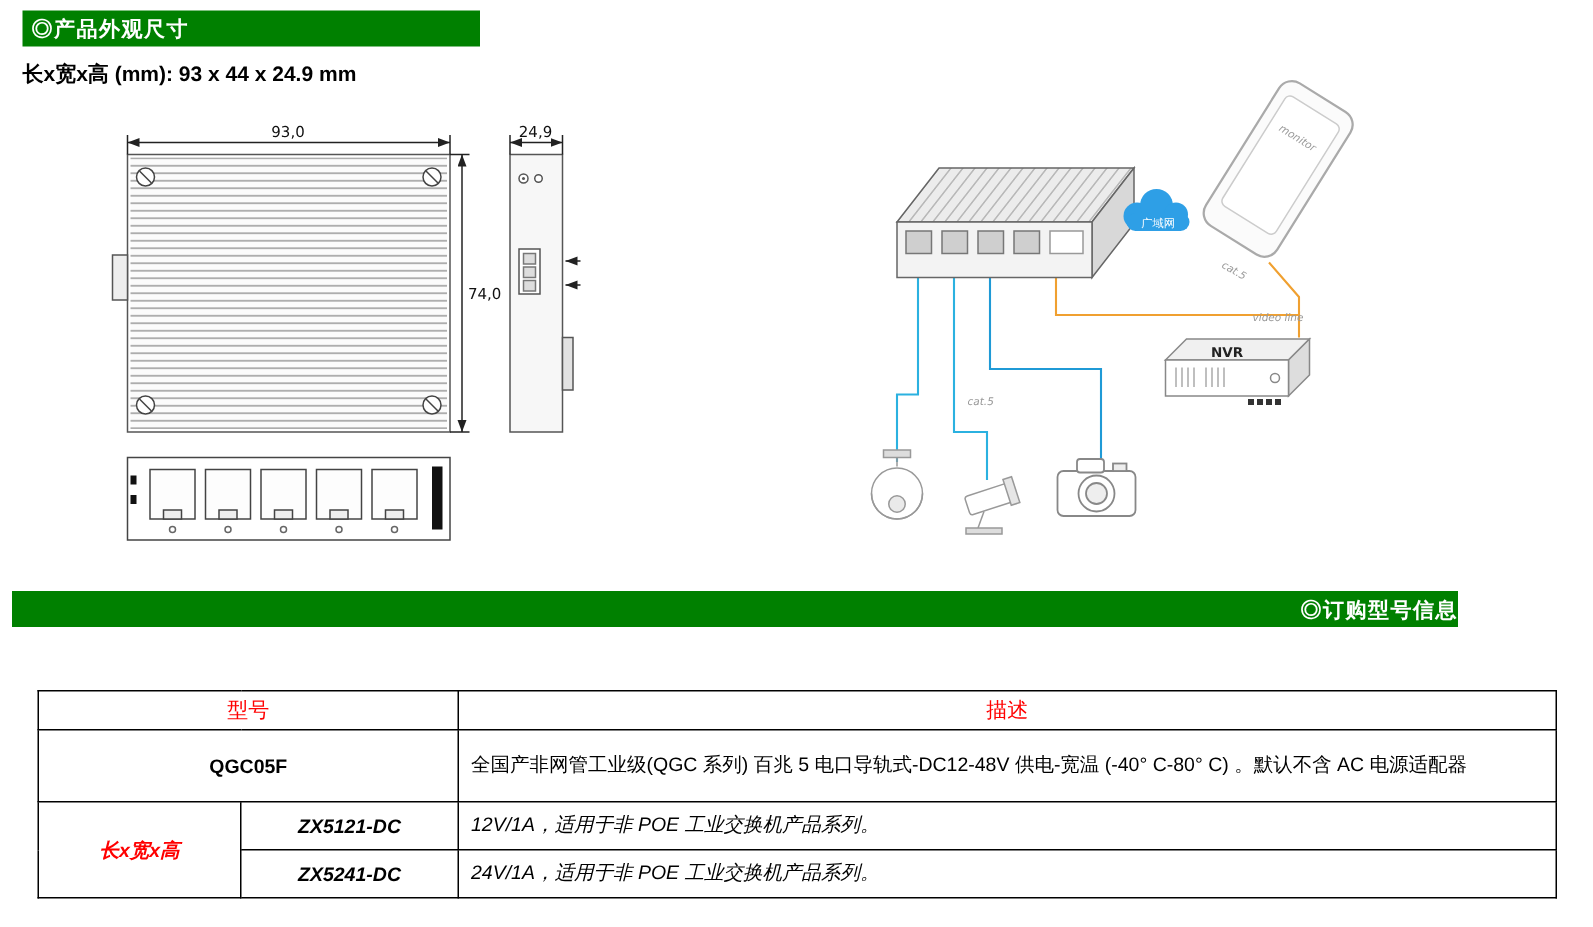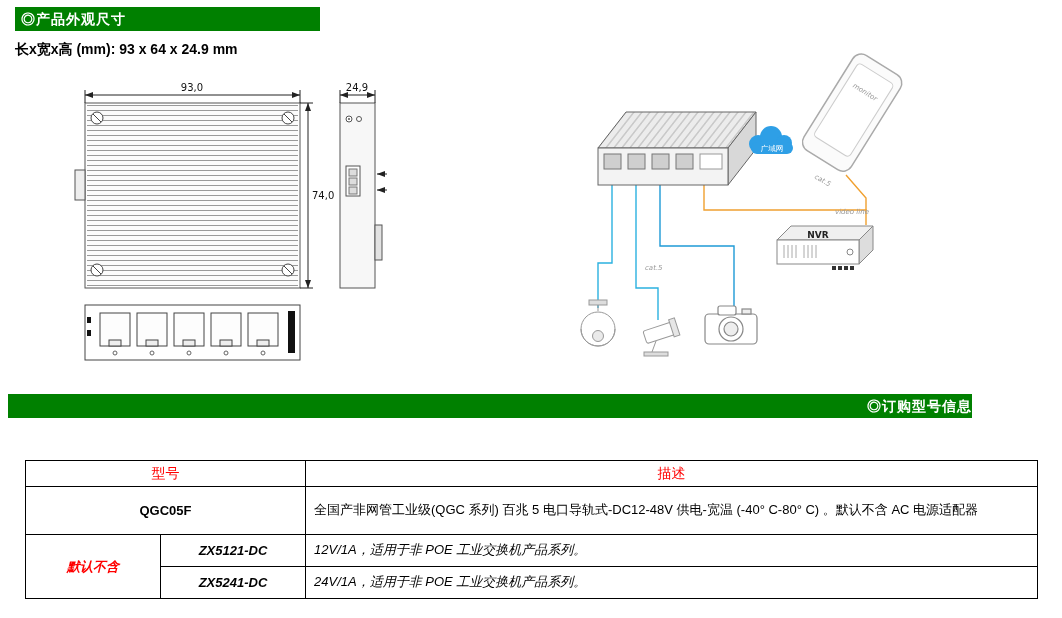--- a/index.html
+++ b/index.html
@@ -40,21 +40,21 @@
 </style>
 </head>
 <body>
 
 <div class="page">
 
   <div class="hbar" id="bar-dims">
     <span>◎产品外观尺寸</span>
   </div>
 
-  <div class="size-line">长x宽x高 (mm): 93 x 64 x 24.9 mm</div>
+  <div class="size-line">长x宽x高 (mm): 93 x 44 x 24.9 mm</div>
 
   <svg id="dims-svg" width="360" height="300" viewBox="0 0 360 300">
     <defs>
       <pattern id="fins" width="6" height="5" patternUnits="userSpaceOnUse">
         <rect width="6" height="5" fill="#fbfbfb"></rect>
         <line x1="0" y1="2.5" x2="6" y2="2.5" stroke="#9a9a9a" stroke-width="1"></line>
       </pattern>
       <marker id="arr" markerWidth="9" markerHeight="8" refX="8" refY="3" orient="auto-start-reverse" markerUnits="userSpaceOnUse">
         <path d="M0,0 L8,3 L0,6 z" fill="#222"></path>
       </marker>
@@ -249,21 +249,21 @@
     <tbody>
       <tr class="head">
         <td colspan="2" class="red center hdr">型号</td>
         <td class="red center hdr">描述</td>
       </tr>
       <tr class="r1">
         <td colspan="2" class="center bold">QGC05F</td>
         <td class="desc">全国产非网管工业级(QGC 系列) 百兆 5 电口导轨式-DC12-48V 供电-宽温 (-40° C-80° C) 。默认不含 AC 电源适配器</td>
       </tr>
       <tr class="r2">
-        <td rowspan="2" class="red center bold">默认不含</td>
+        <td rowspan="2" class="red center bold">长x宽x高</td>
         <td class="center bold">ZX5121-DC</td>
         <td class="desc">12V/1A，适用于非 POE 工业交换机产品系列。</td>
       </tr>
       <tr class="r3">
         <td class="center bold">ZX5241-DC</td>
         <td class="desc">24V/1A，适用于非 POE 工业交换机产品系列。</td>
       </tr>
     </tbody>
   </table>
 

